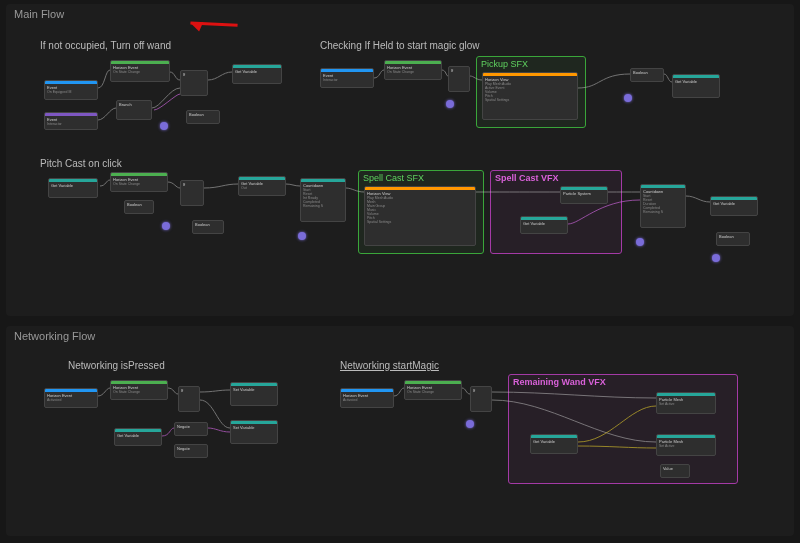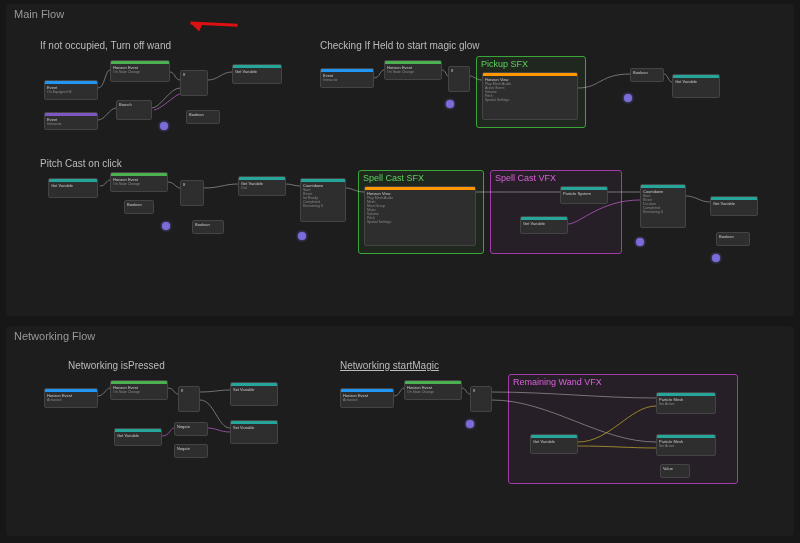--- a/index.html
+++ b/index.html
@@ -32,21 +32,21 @@
   .group {
     position: absolute;
     border-radius: 3px;
     padding: 2px 4px;
     font-size: 9px;
   }
   .group.green { border: 1px solid #3aa63a; background: rgba(58,166,58,0.08); }
   .group.magenta { border: 1px solid #a43aa6; background: rgba(164,58,166,0.08); }
   .group-title { color: inherit; }
   .group.green .group-title { color: #5fd15f; }
-  .group.magenta .group-title { color: #d961d9; }
+  .group.magenta .group-title { color: #d961d9; font-weight: bold; }
   .node {
     position: absolute;
     background: #2e2e2e;
     border: 1px solid #444;
     border-radius: 2px;
     min-width: 20px;
     min-height: 14px;
     font-size: 5px;
     color: #aaa;
     padding: 1px 2px;

